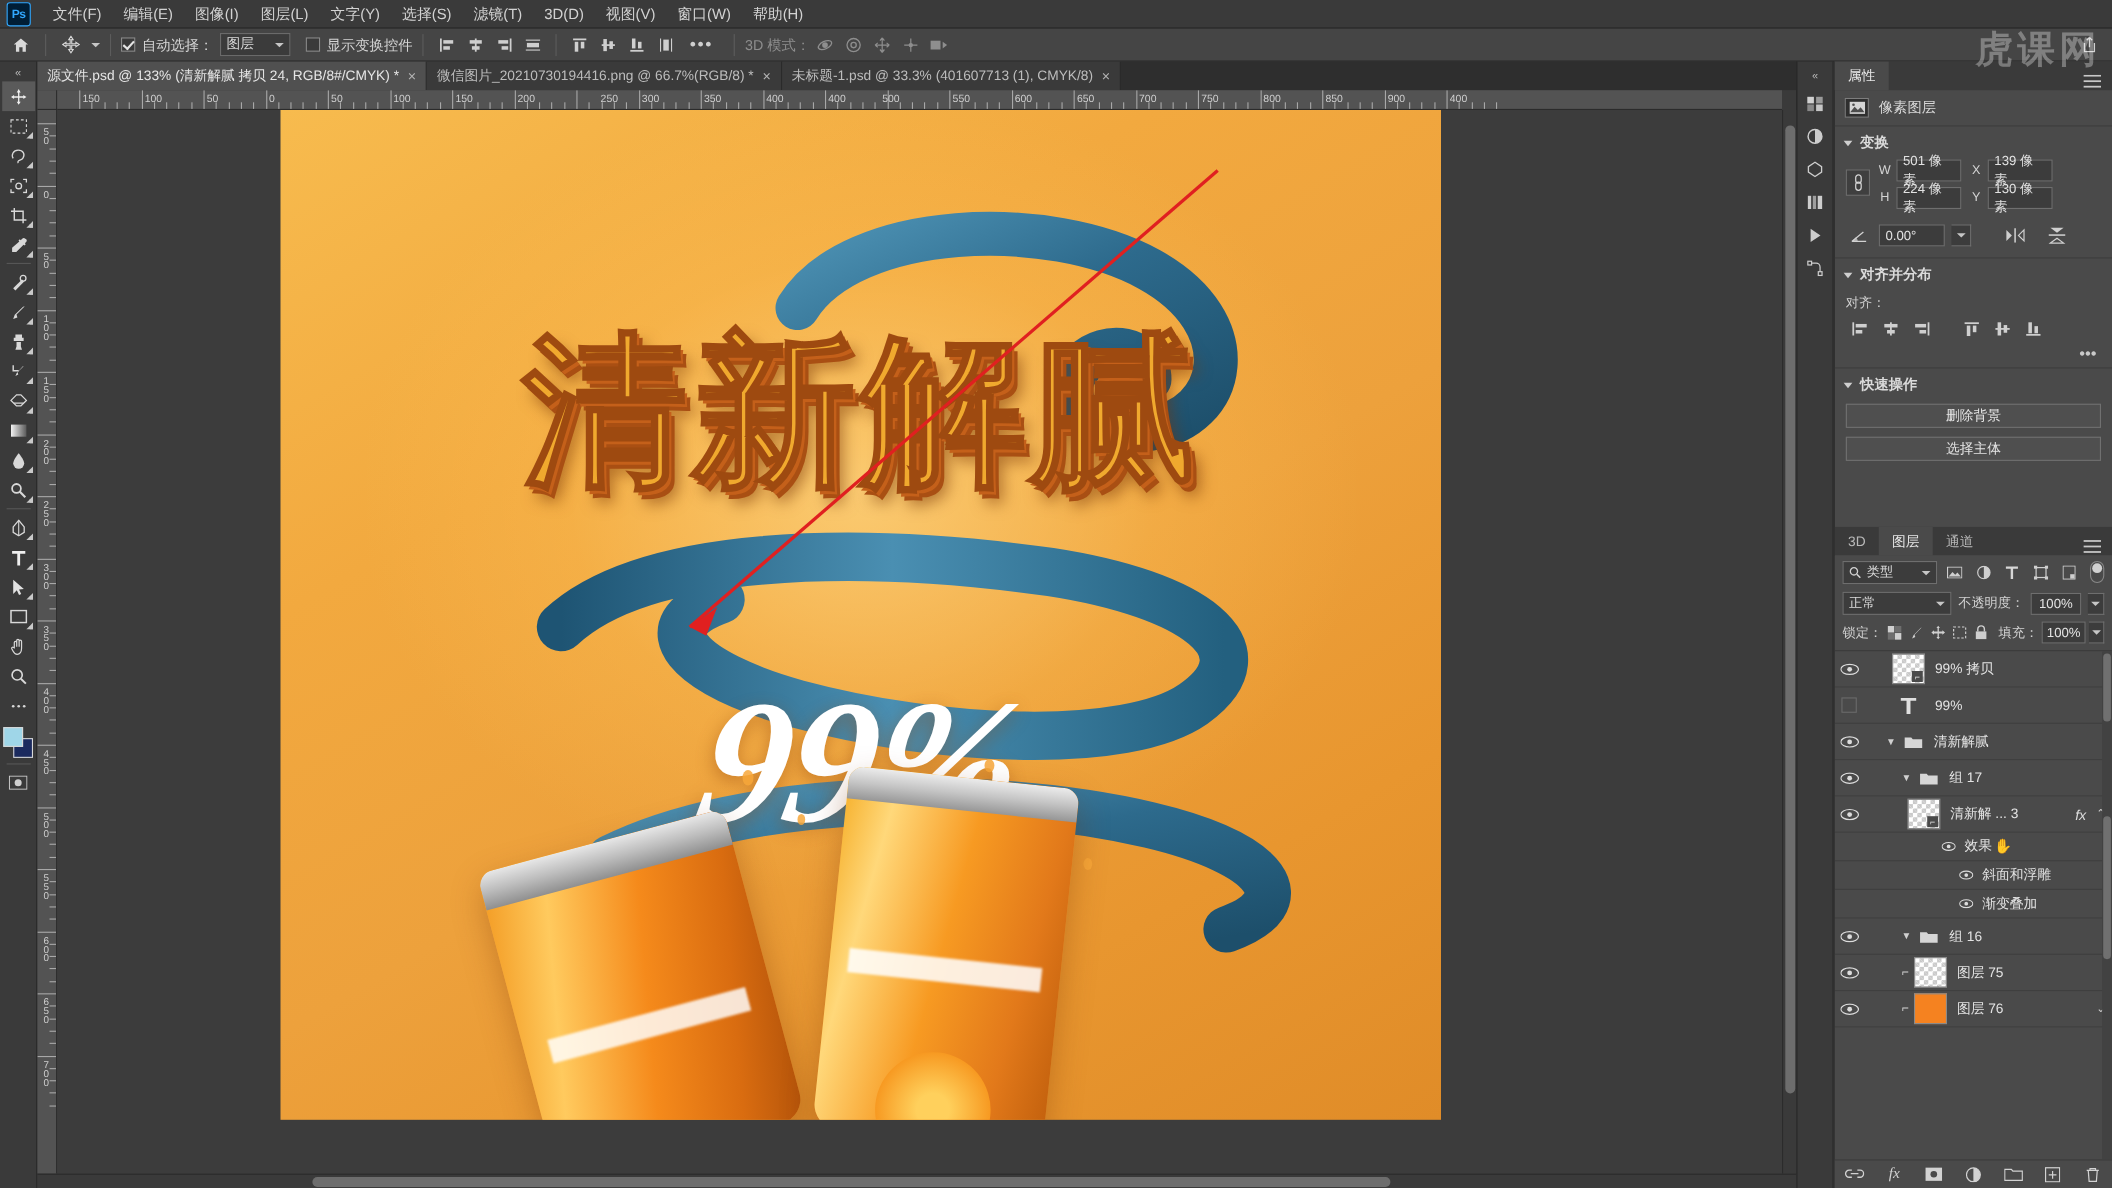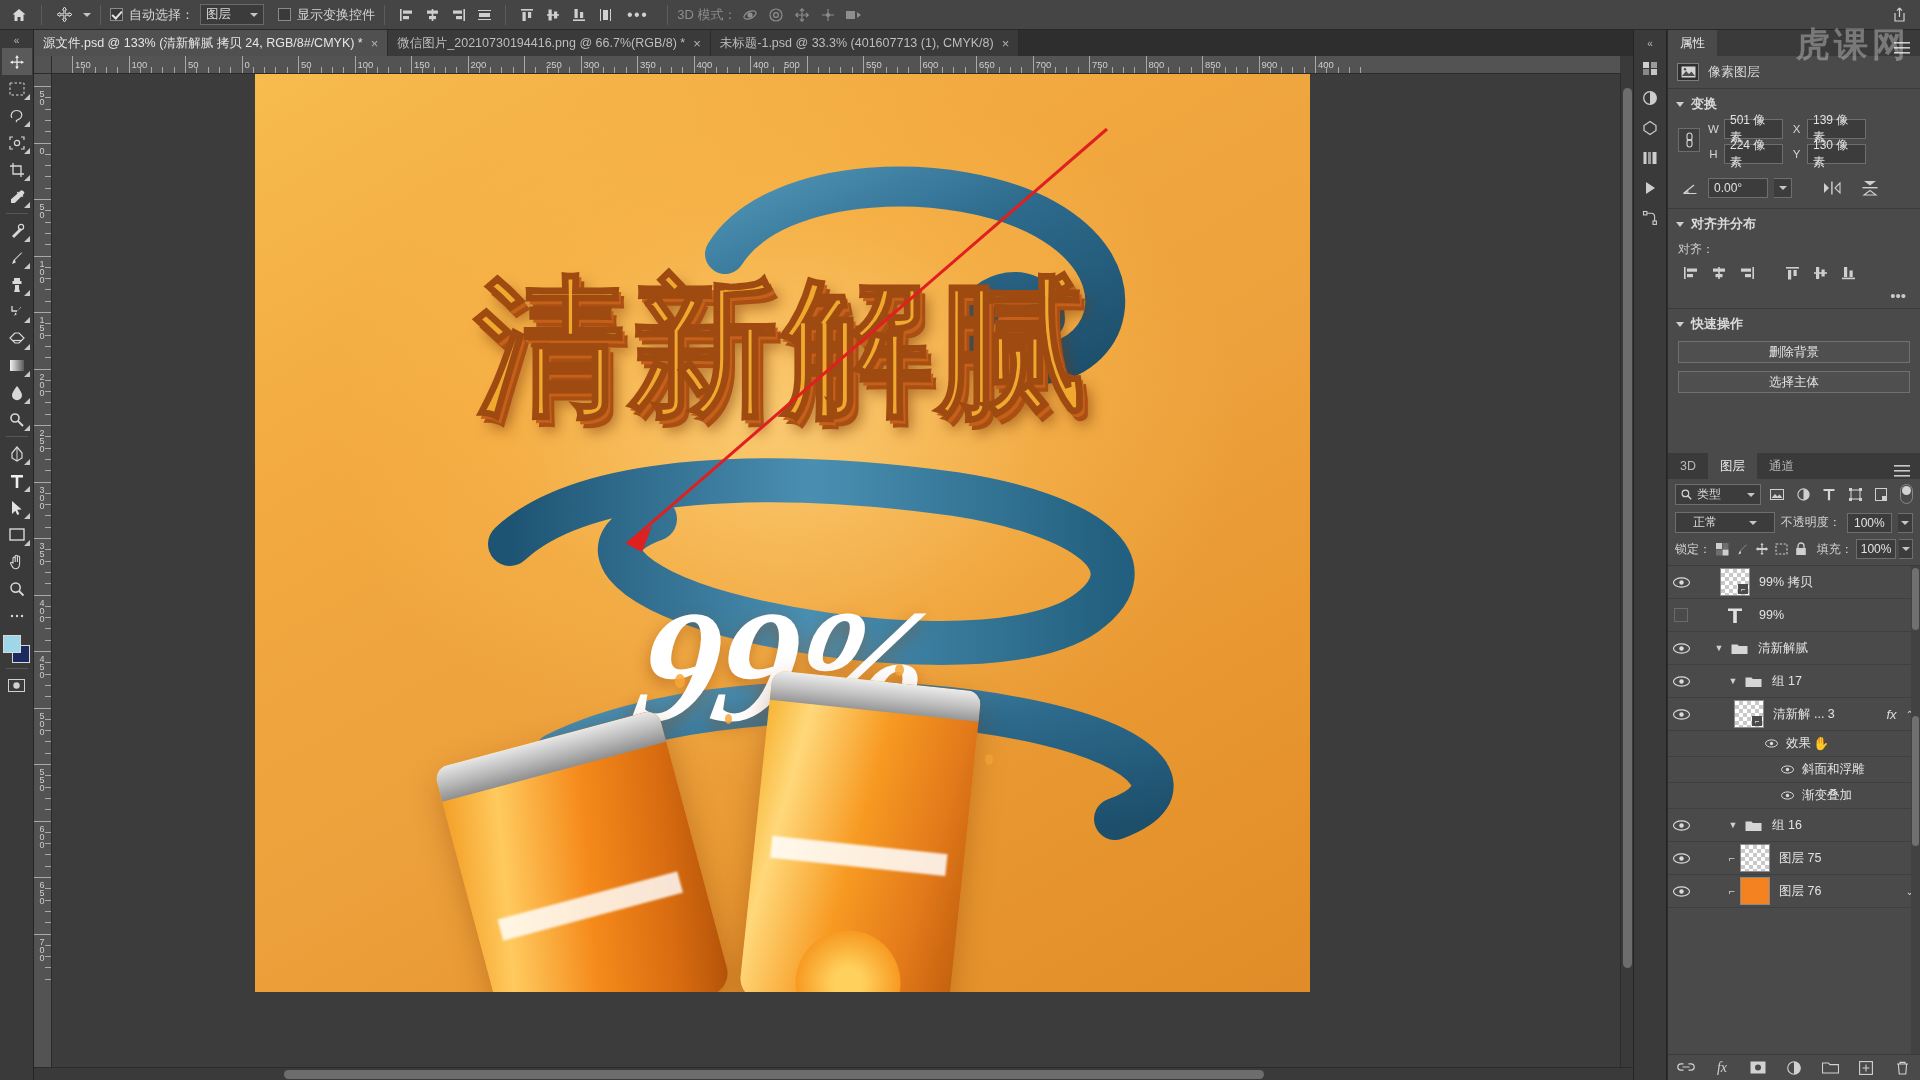--- a/index.html
+++ b/index.html
@@ -171,21 +171,21 @@
   .kind-sel { background:#3c3c3c; border:1px solid #6e6e6e; height:21px; width:86px; display:flex;
     align-items:center; gap:5px; padding:0 5px; color:#dcdcdc; font-size:12px; }
   .kind-sel .caret { margin-left:auto; }
   .fic { width:20px; height:20px; display:flex; align-items:center; justify-content:center; color:#cfcfcf;}
   .toggle-pill { width:13px; height:20px; border:1px solid #888; border-radius:7px; position:relative;
     background:#4a4a4a; margin-left:3px; }
   .toggle-pill:after { content:""; position:absolute; left:1px; top:1px; width:9px; height:9px;
     border-radius:50%; background:#d2d2d2; }
   .lp-blend { display:flex; align-items:center; gap:6px; padding:2px 7px 4px; }
   .blend-sel { background:#3c3c3c; border:1px solid #6e6e6e; height:21px; width:104px; display:flex;
-    align-items:center; padding:0 17px; color:#dcdcdc; font-size:12px; }
+    align-items:center; padding:0 5px; color:#dcdcdc; font-size:12px; }
   .lbl { color:#d2d2d2; font-size:12px; white-space:nowrap; }
   .num-box { background:#3c3c3c; border:1px solid #6e6e6e; height:20px; width:48px; display:flex;
     align-items:center; justify-content:center; color:#e2e2e2; font-size:12px; }
   .num-caret { background:#3c3c3c; border:1px solid #6e6e6e; border-left:none; height:20px; width:16px;
     display:flex; align-items:center; justify-content:center; }
   .lp-lock { display:flex; align-items:center; gap:3px; padding:2px 7px 6px; }
 
   .layerlist { flex:1; overflow:hidden; position:relative; border-top:1px solid #3b3b3b; }
   .lrow { height:33px; display:flex; align-items:center; border-bottom:1px solid #3f3f3f;
     padding-right:6px; position:relative; }
@@ -221,20 +221,34 @@
   .annot .l2 { padding-left:36px; }
   .wm { position:absolute; right:10px; top:22px; color:rgba(255,255,255,.32); font-size:34px;
     font-weight:bold; letter-spacing:4px; z-index:41; font-family:"DejaVu Sans",sans-serif;}
   .arrow { position:absolute; z-index:35; pointer-events:none; }
 </style>
 </head>
 <body>
 
 <div class="app">
 
+  <div class="menubar">
+    <div class="ps-logo">Ps</div>
+    <div class="menu-item">文件(F)</div>
+    <div class="menu-item">编辑(E)</div>
+    <div class="menu-item">图像(I)</div>
+    <div class="menu-item">图层(L)</div>
+    <div class="menu-item">文字(Y)</div>
+    <div class="menu-item">选择(S)</div>
+    <div class="menu-item">滤镜(T)</div>
+    <div class="menu-item">3D(D)</div>
+    <div class="menu-item">视图(V)</div>
+    <div class="menu-item">窗口(W)</div>
+    <div class="menu-item">帮助(H)</div>
+  </div>
 
   <div class="optionsbar">
     <div class="ob-icon">
       <svg width="16" height="16" viewBox="0 0 16 16">
           <path d="M8 2 1.5 7.5h2V14h3V10h3v4h3V7.5h2z" fill="#d9d9d9"></path>
         </svg>
     </div>
     <div class="ob-sep"></div>
     <div class="ob-icon">
       <svg width="17" height="17" viewBox="0 0 17 17">
@@ -584,21 +598,21 @@
             <div class="rtick" style="left: 664.1px; top: 11px; width: 1px; height: 6px;"></div>
             <div class="rtick" style="left: 675.4px; top: 11px; width: 1px; height: 6px;"></div>
             <div class="rtick" style="left: 686.7px; top: 11px; width: 1px; height: 6px;"></div>
             <div class="rtick" style="left: 698px; top: 0px; width: 1px; height: 17px;"></div>
             <div class="rlab" style="left: 701px; top: 3px;">400</div>
             <div class="rtick" style="left: 709.3px; top: 11px; width: 1px; height: 6px;"></div>
             <div class="rtick" style="left: 720.6px; top: 11px; width: 1px; height: 6px;"></div>
             <div class="rtick" style="left: 731.9px; top: 11px; width: 1px; height: 6px;"></div>
             <div class="rtick" style="left: 743.2px; top: 11px; width: 1px; height: 6px;"></div>
             <div class="rtick" style="left: 754.5px; top: 0px; width: 1px; height: 17px;"></div>
-            <div class="rlab" style="left: 732px; top: 3px;">500</div>
+            <div class="rlab" style="left: 750px; top: 3px;">500</div>
             <div class="rtick" style="left: 765.8px; top: 11px; width: 1px; height: 6px;"></div>
             <div class="rtick" style="left: 777.1px; top: 11px; width: 1px; height: 6px;"></div>
             <div class="rtick" style="left: 788.4px; top: 11px; width: 1px; height: 6px;"></div>
             <div class="rtick" style="left: 799.7px; top: 11px; width: 1px; height: 6px;"></div>
             <div class="rtick" style="left: 811px; top: 0px; width: 1px; height: 17px;"></div>
             <div class="rlab" style="left: 814px; top: 3px;">550</div>
             <div class="rtick" style="left: 822.3px; top: 11px; width: 1px; height: 6px;"></div>
             <div class="rtick" style="left: 833.6px; top: 11px; width: 1px; height: 6px;"></div>
             <div class="rtick" style="left: 844.9px; top: 11px; width: 1px; height: 6px;"></div>
             <div class="rtick" style="left: 856.2px; top: 11px; width: 1px; height: 6px;"></div>

